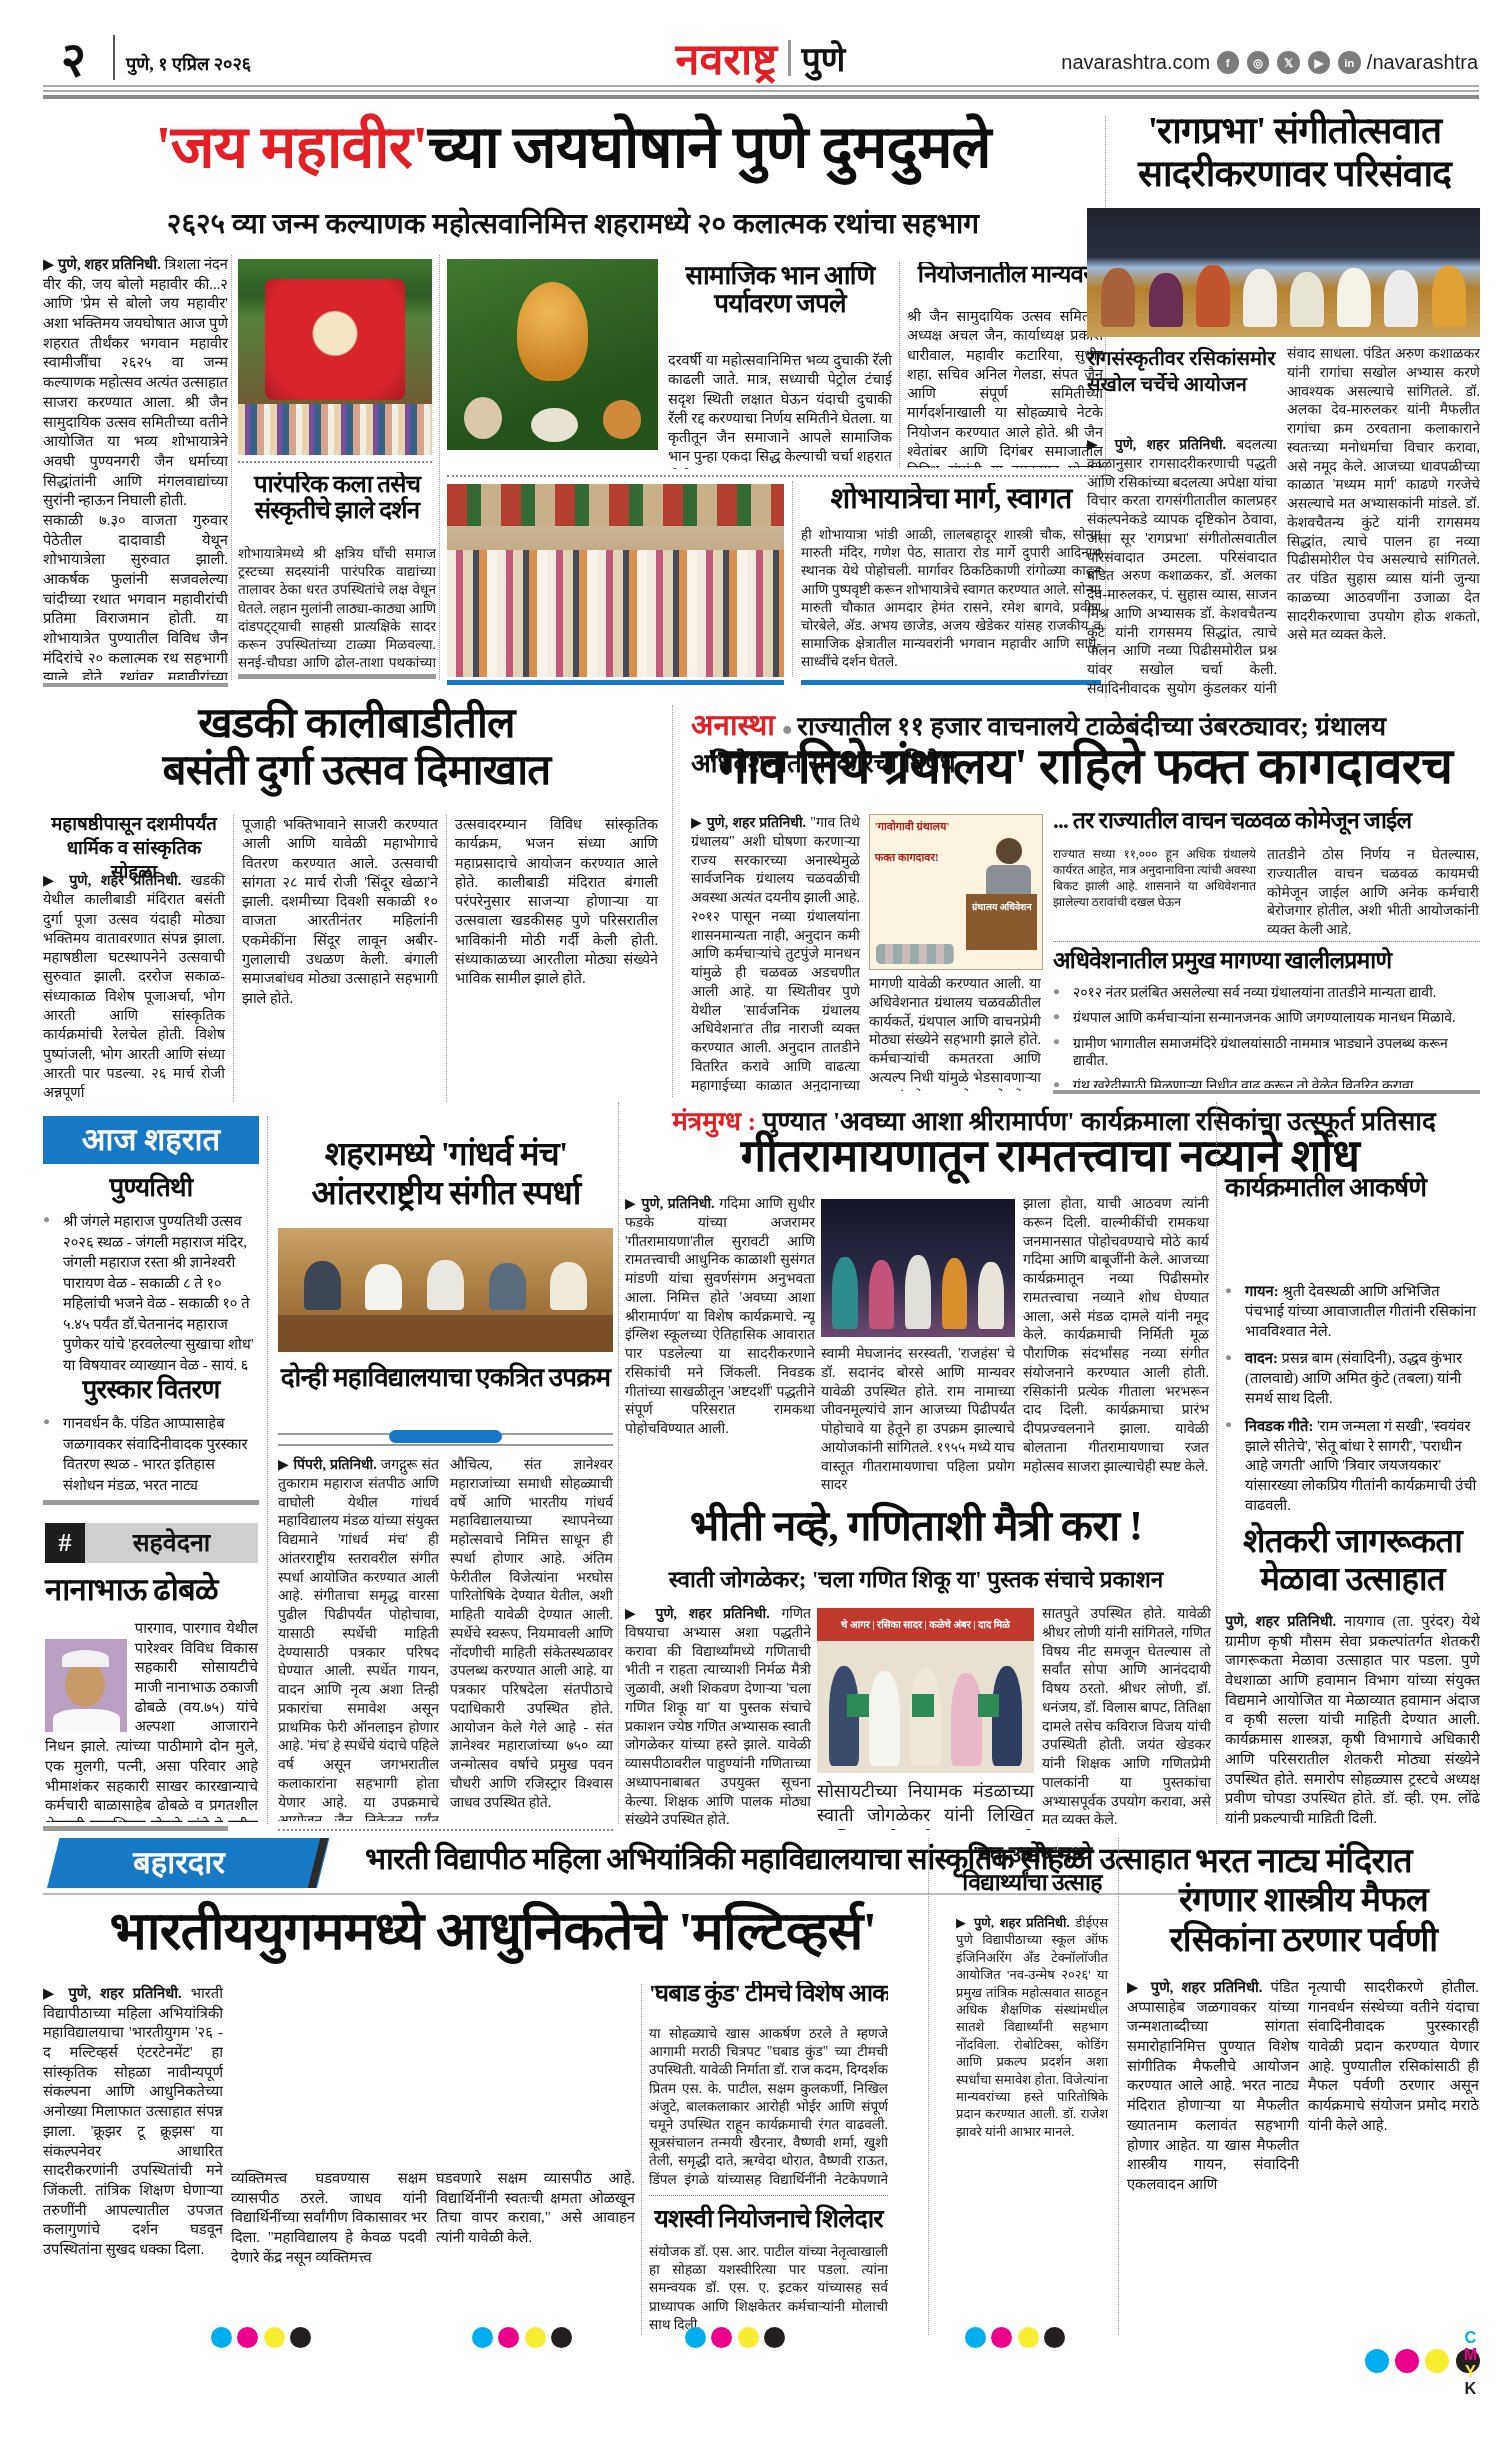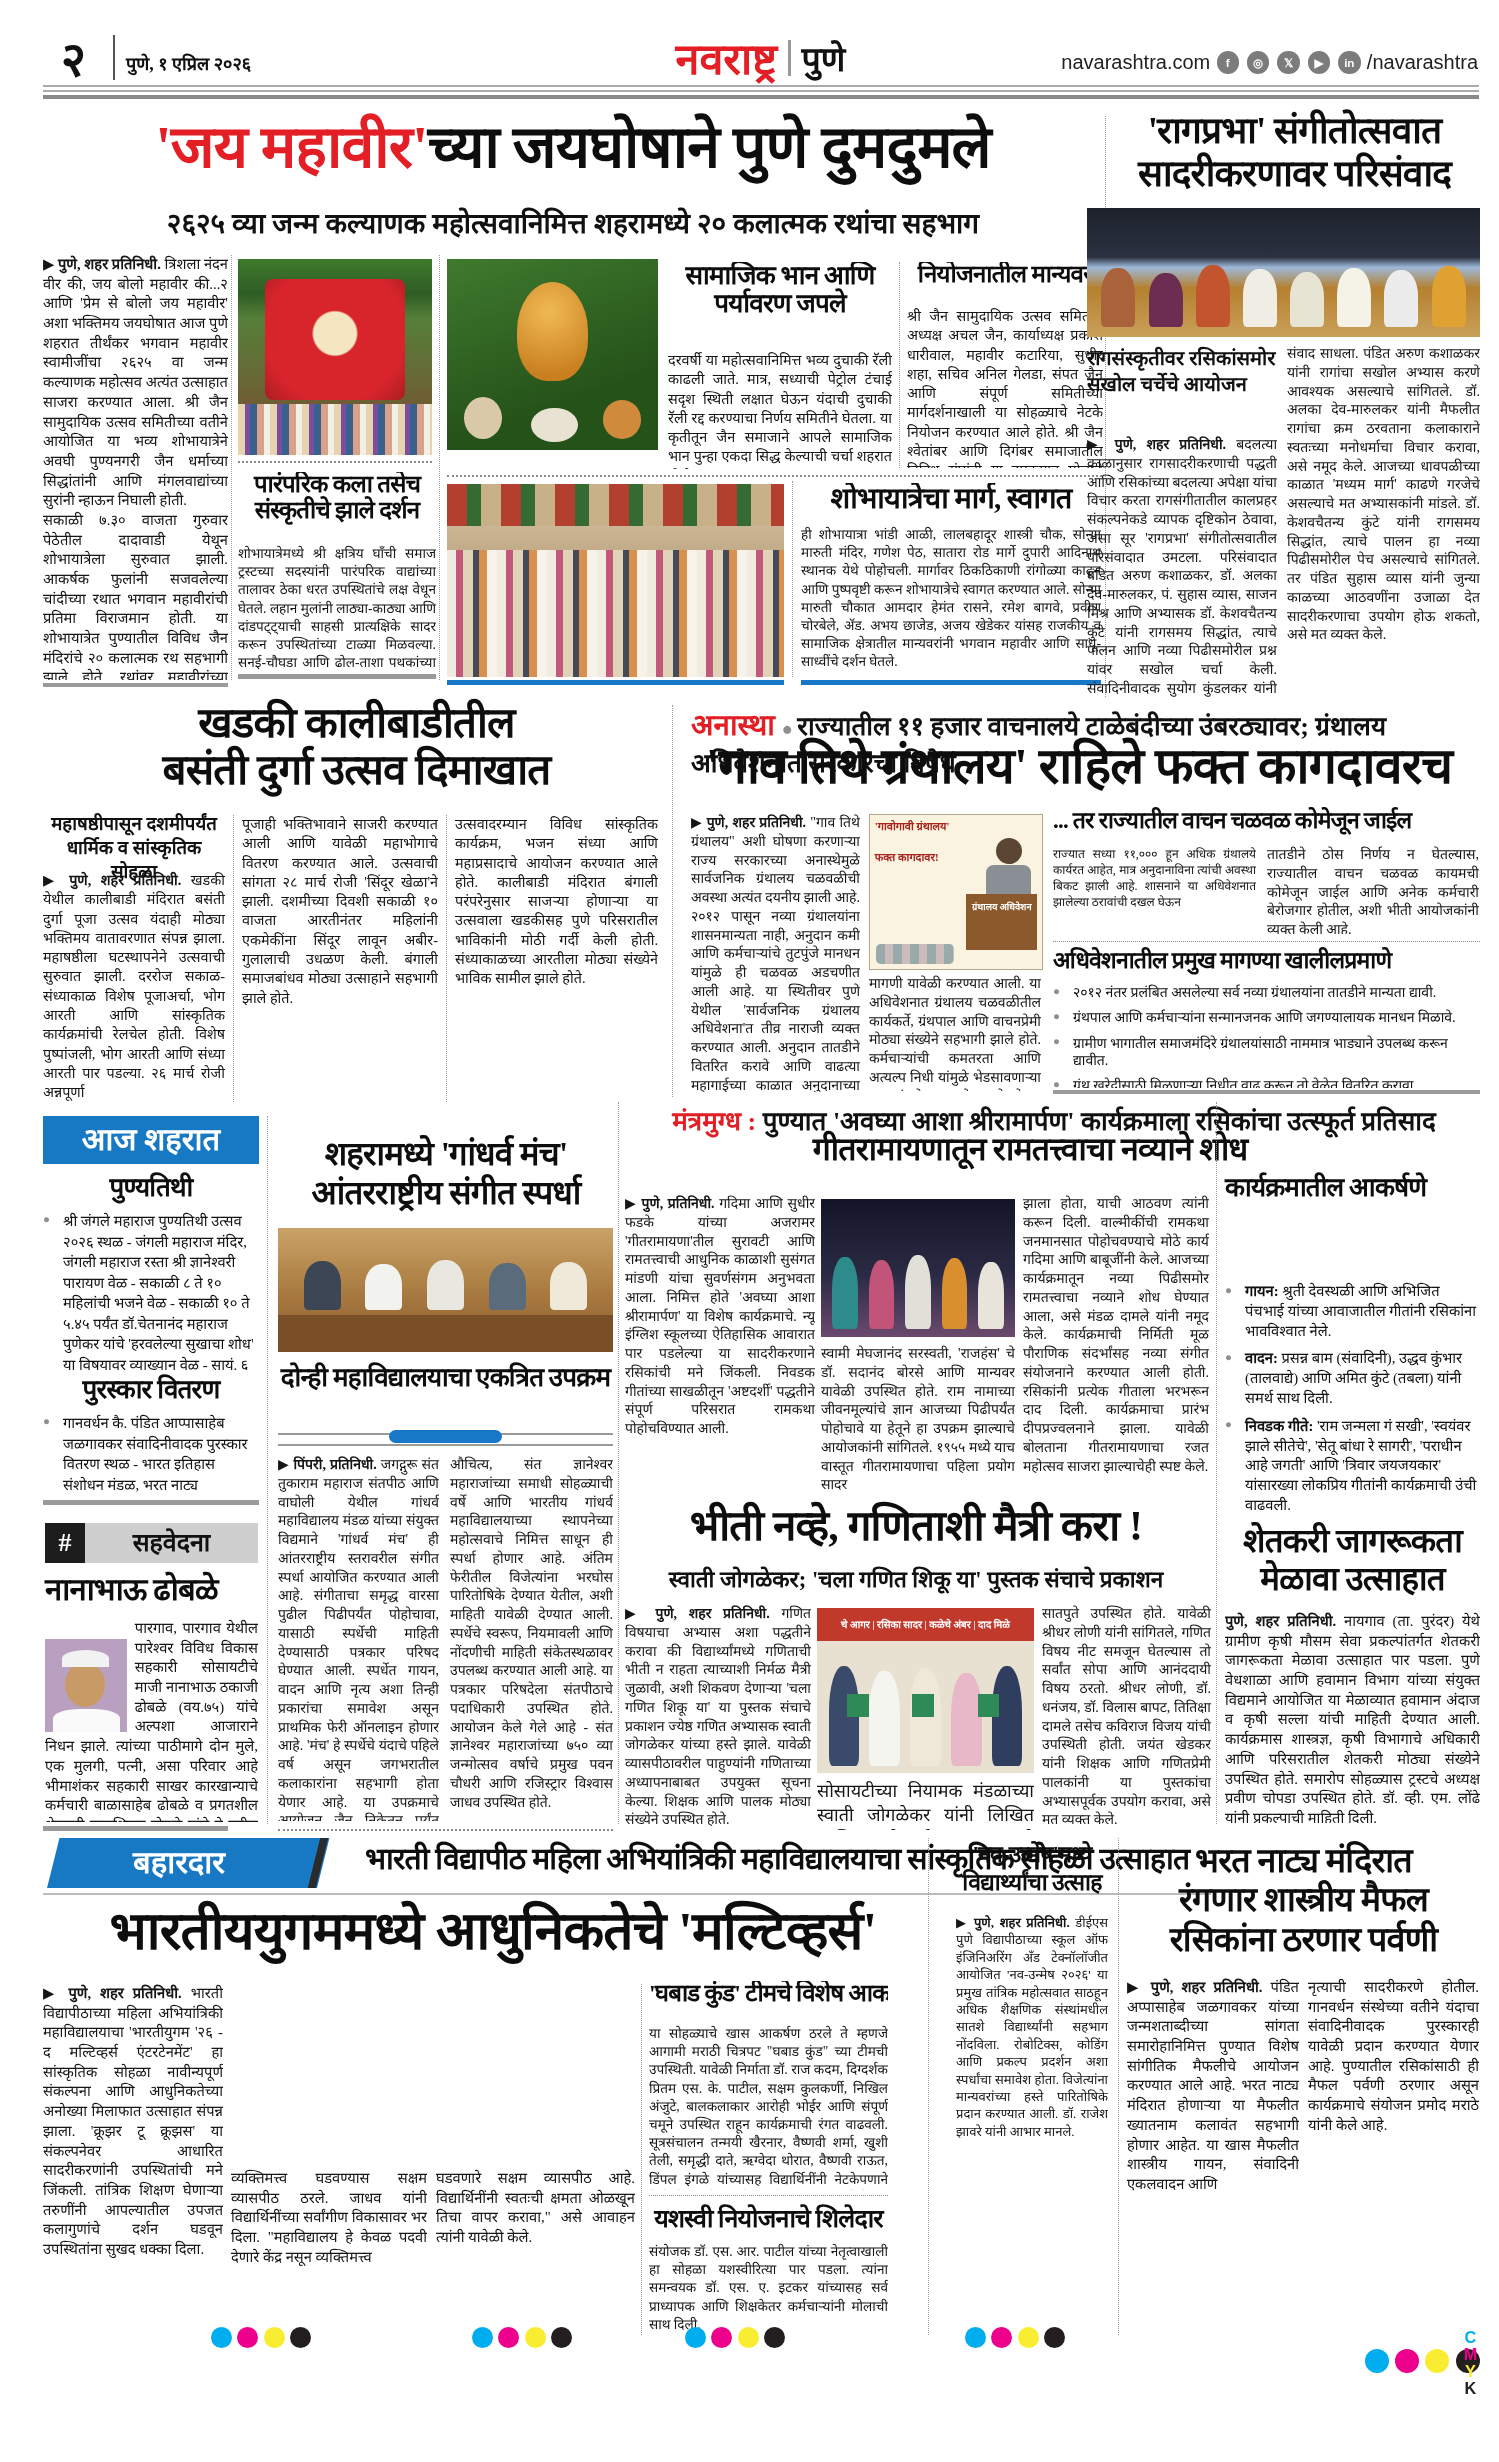--- a/index.html
+++ b/index.html
@@ -220,21 +220,21 @@
   <div class="abs jt clip" style="left:278px;top:1456px;width:161px;height:365px;font-size:14px;">
     <span class="by">▶ पिंपरी, प्रतिनिधी.</span> <span>जगद्गुरू संत तुकाराम महाराज संतपीठ आणि वाघोली येथील गांधर्व महाविद्यालय मंडळ यांच्या संयुक्त विद्यमाने 'गांधर्व मंच' ही आंतरराष्ट्रीय स्तरावरील संगीत स्पर्धा आयोजित करण्यात आली आहे. संगीताचा समृद्ध वारसा पुढील पिढीपर्यंत पोहोचावा, यासाठी स्पर्धेची माहिती देण्यासाठी पत्रकार परिषद घेण्यात आली. स्पर्धेत गायन, वादन आणि नृत्य अशा तिन्ही प्रकारांचा समावेश असून प्राथमिक फेरी ऑनलाइन होणार आहे. 'मंच' हे स्पर्धेचे यंदाचे पहिले वर्ष असून जगभरातील कलाकारांना सहभागी होता येणार आहे. या उपक्रमाचे आयोजन जैन निकेतन पर्यंत विविध केंद्रांवर</span>
   </div>
   <div class="abs jt clip" style="left:450px;top:1456px;width:163px;height:365px;font-size:14px;">औचित्य, संत ज्ञानेश्वर महाराजांच्या समाधी सोहळ्याची वर्षे आणि भारतीय गांधर्व महाविद्यालयाच्या स्थापनेच्या महोत्सवाचे निमित्त साधून ही स्पर्धा होणार आहे. अंतिम फेरीतील विजेत्यांना भरघोस पारितोषिके देण्यात येतील, अशी माहिती यावेळी देण्यात आली. स्पर्धेचे स्वरूप, नियमावली आणि नोंदणीची माहिती संकेतस्थळावर उपलब्ध करण्यात आली आहे. या पत्रकार परिषदेला संतपीठाचे पदाधिकारी उपस्थित होते. आयोजन केले गेले आहे - संत ज्ञानेश्वर महाराजांच्या ७५० व्या जन्मोत्सव वर्षाचे प्रमुख पवन चौधरी आणि रजिस्ट्रार विश्वास जाधव उपस्थित होते.</div>
   <div class="hr-dot" style="left:278px;top:1829px;width:335px;"></div>
 
   <div class="vsep" style="left:618px;top:1102px;height:722px;"></div>
   <div class="abs ctr" style="left:629px;top:1102px;width:850px;font-size:26px;font-weight:bold;">
     <span class="red">मंत्रमुग्ध :</span> <span>पुण्यात 'अवघ्या आशा श्रीरामार्पण' कार्यक्रमाला रसिकांचा उत्स्फूर्त प्रतिसाद</span>
   </div>
-  <div class="abs hl ctr" style="left:601px;top:1132px;width:858px;font-size:32px;">गीतरामायणातून रामतत्त्वाचा नव्याने शोध</div>
+  <div class="abs hl ctr" style="left:621px;top:1132px;width:858px;font-size:45px;">गीतरामायणातून रामतत्त्वाचा नव्याने शोध</div>
   <div class="abs jt clip" style="left:625px;top:1195px;width:190px;height:301px;font-size:14px;">
     <span class="by">▶ पुणे, प्रतिनिधी.</span> <span>गदिमा आणि सुधीर फडके यांच्या अजरामर 'गीतरामायणा'तील सुरावटी आणि रामतत्त्वाची आधुनिक काळाशी सुसंगत मांडणी यांचा सुवर्णसंगम अनुभवता आला. निमित्त होते 'अवघ्या आशा श्रीरामार्पण' या विशेष कार्यक्रमाचे. न्यू इंग्लिश स्कूलच्या ऐतिहासिक आवारात पार पडलेल्या या सादरीकरणाने रसिकांची मने जिंकली. निवडक गीतांच्या साखळीतून 'अष्टदर्शी' पद्धतीने संपूर्ण परिसरात रामकथा पोहोचविण्यात आली.</span>
   </div>
   <div class="photo" style="left:821px;top:1199px;width:194px;height:138px;background:linear-gradient(180deg,#141428 0%,#2a2a44 55%,#6b4a6e 100%);">
     <div class="figrow" style="position:absolute;left:3%;bottom:6%;width:94%;height:58%;">
       <span class="fig" style="width:14%;height:90%;background:#2e8b8b;"></span>
       <span class="fig" style="width:14%;height:86%;background:#c2547a;"></span>
       <span class="fig" style="width:14%;height:92%;background:#e0e0d8;"></span>
       <span class="fig" style="width:14%;height:88%;background:#d98f2e;"></span>
       <span class="fig" style="width:14%;height:84%;background:#e8e4da;"></span>

